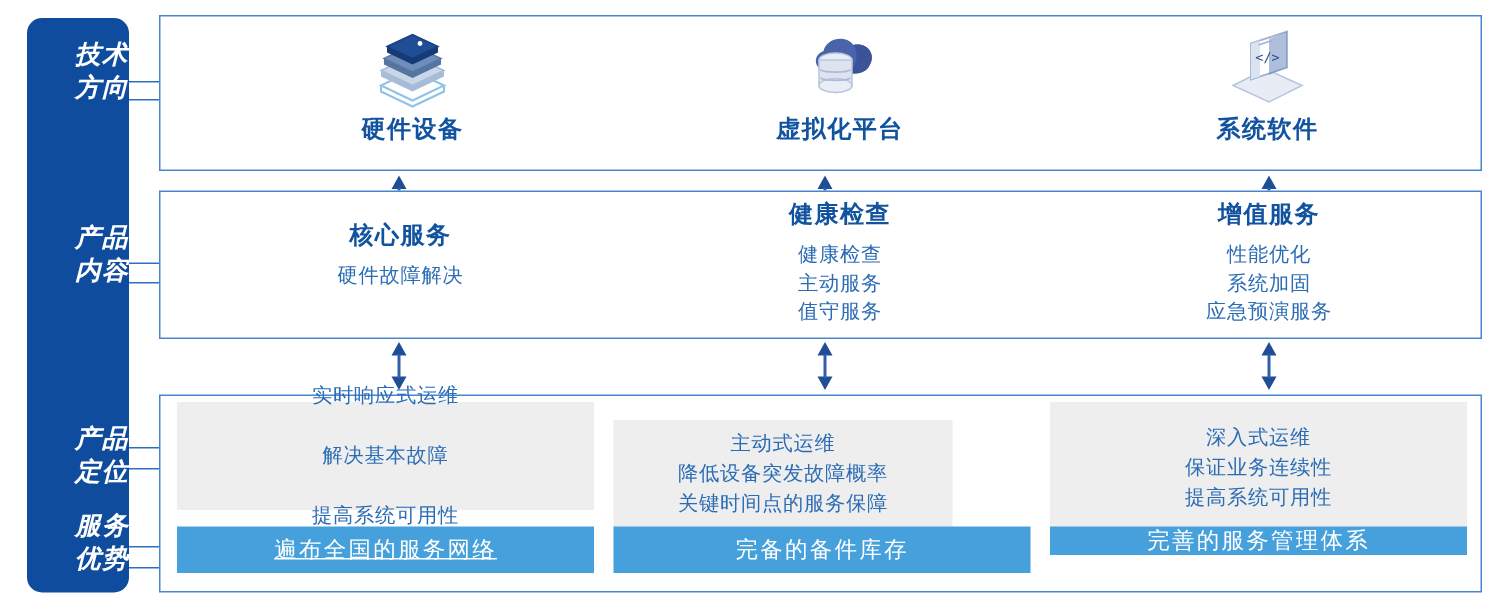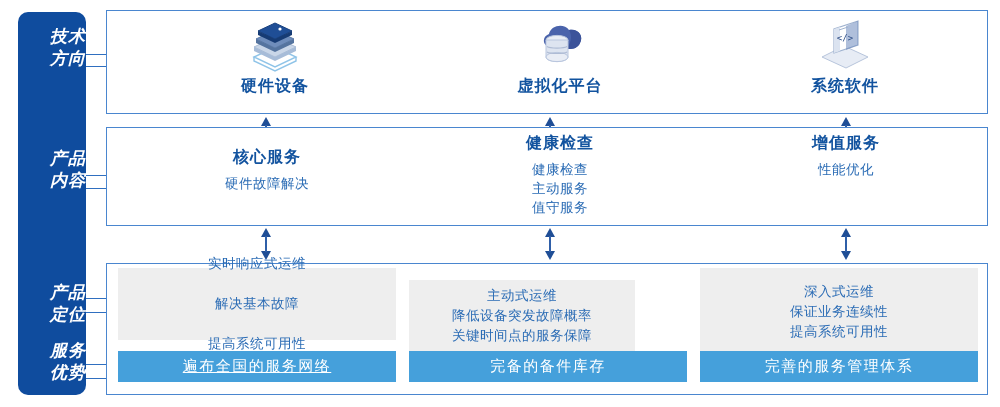--- a/index.html
+++ b/index.html
@@ -252,20 +252,22 @@
   <div class="prod-col" style="left:445px; top:133px; width:230px;">
     <div class="prod-title">健康检查</div>
     <div class="prod-item">健康检查</div>
     <div class="prod-item">主动服务</div>
     <div class="prod-item">值守服务</div>
   </div>
 
   <div class="prod-col" style="left:731px; top:133px; width:230px;">
     <div class="prod-title">增值服务</div>
     <div class="prod-item">性能优化</div>
+    <div class="prod-item">系统加固</div>
+    <div class="prod-item">应急预演服务</div>
   </div>
 
   <div class="arrow-both" style="left:258px; top:228px;">
     <svg width="16" height="32" viewBox="0 0 16 32" xmlns="http://www.w3.org/2000/svg">
       <path d="M8 0 L13 9 L3 9 Z" fill="#1f4e96"></path>
       <path d="M8 32 L3 23 L13 23 Z" fill="#1f4e96"></path>
       <rect x="7" y="8" width="2" height="16" fill="#2f5fa8"></rect>
     </svg>
   </div>
   <div class="arrow-both" style="left:542px; top:228px;">
@@ -299,15 +301,15 @@
   </div>
 
   <div class="pos-card" style="left:700px; top:268px; width:278px; height:88px;">
     <div class="pos-item">深入式运维</div>
     <div class="pos-item">保证业务连续性</div>
     <div class="pos-item">提高系统可用性</div>
   </div>
 
   <div class="adv-bar" style="left:118px; top:351px; width:278px; height:31px;text-decoration:underline;">遍布全国的服务网络</div>
   <div class="adv-bar" style="left:409px; top:351px; width:278px; height:31px;">完备的备件库存</div>
-  <div class="adv-bar" style="left:700px; top:351px; width:278px; height:31px;">完善的服务管理体系</div>
+  <div class="adv-bar" style="left:700px; top:351px; width:278px; height:19px;">完善的服务管理体系</div>
 
 </div>
 
 </body></html>

